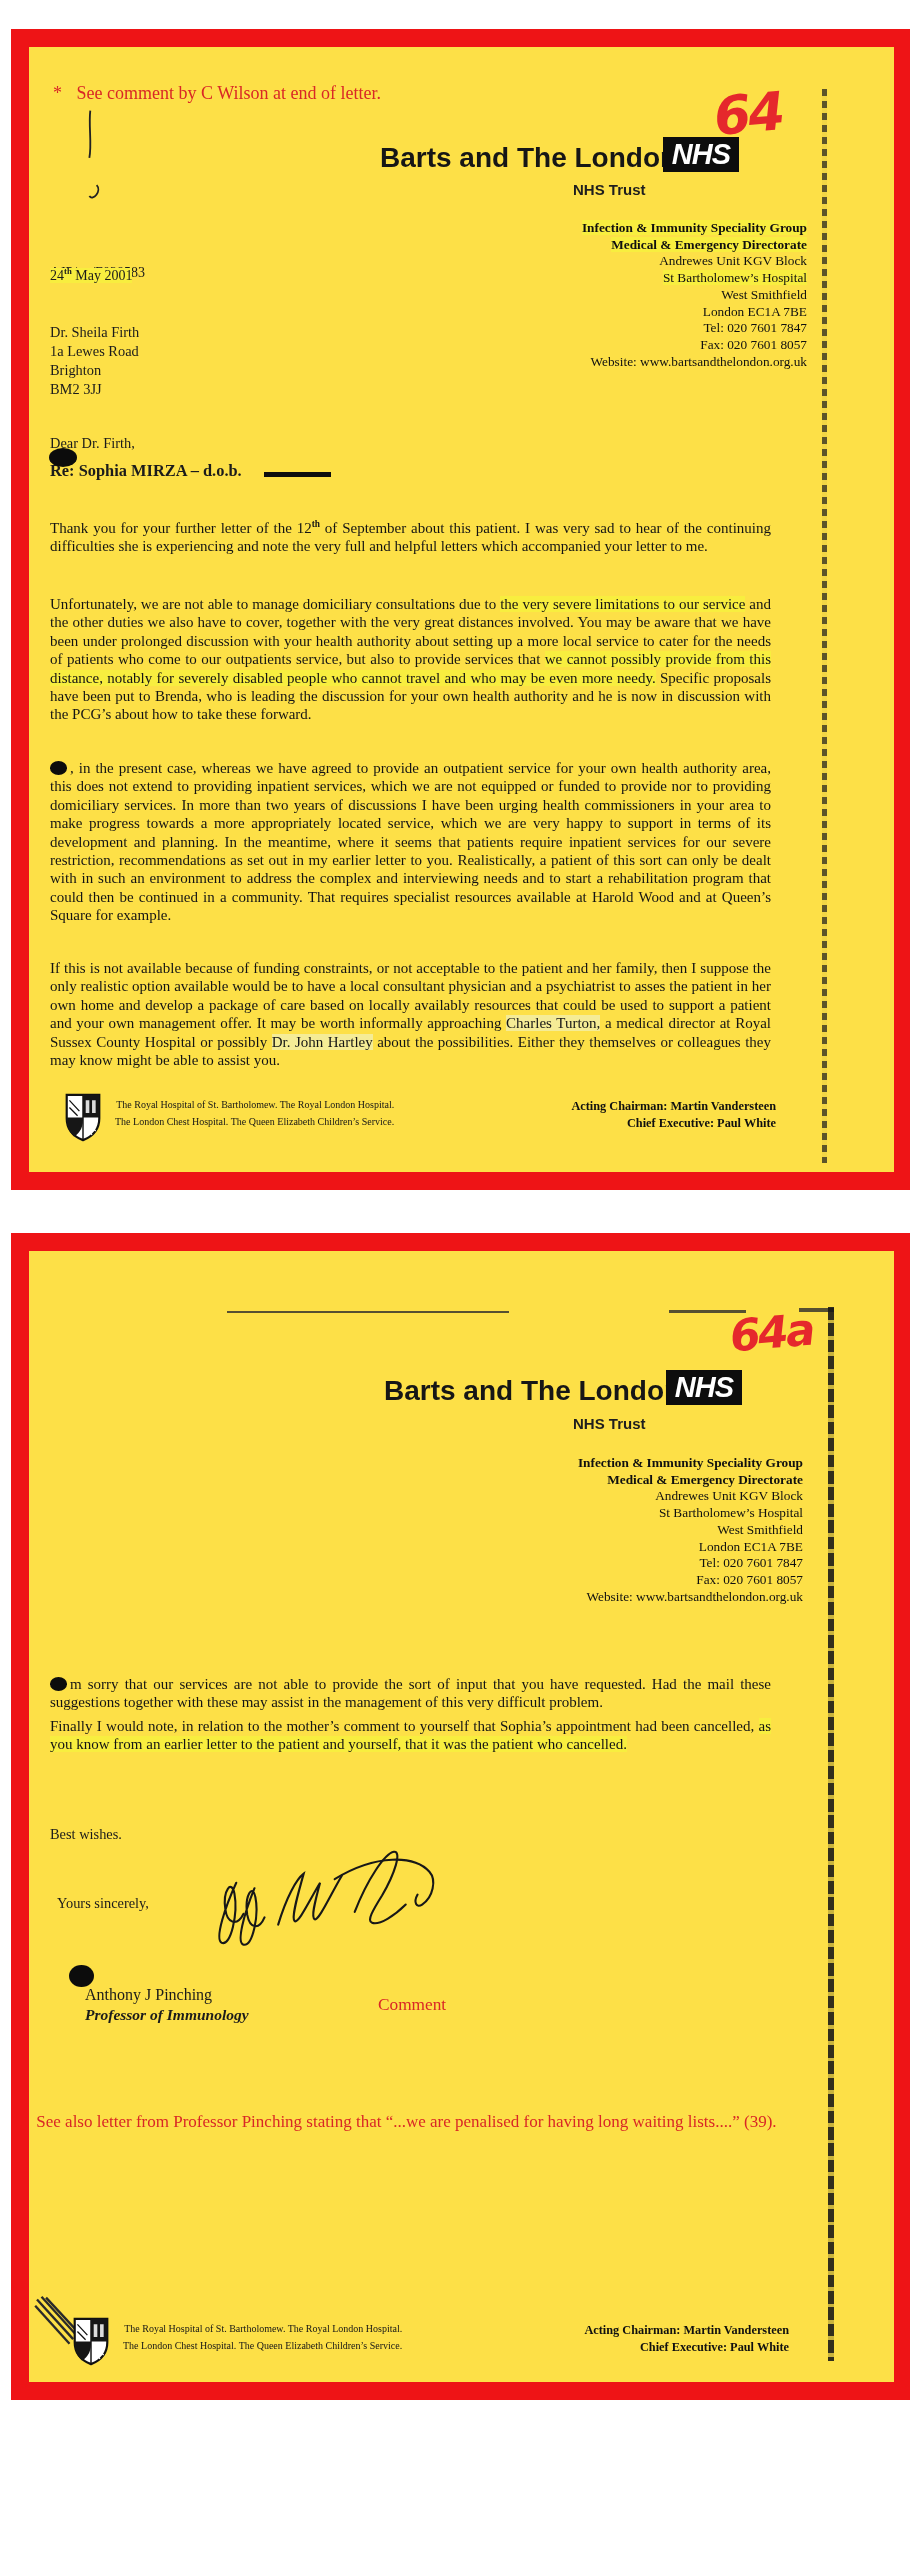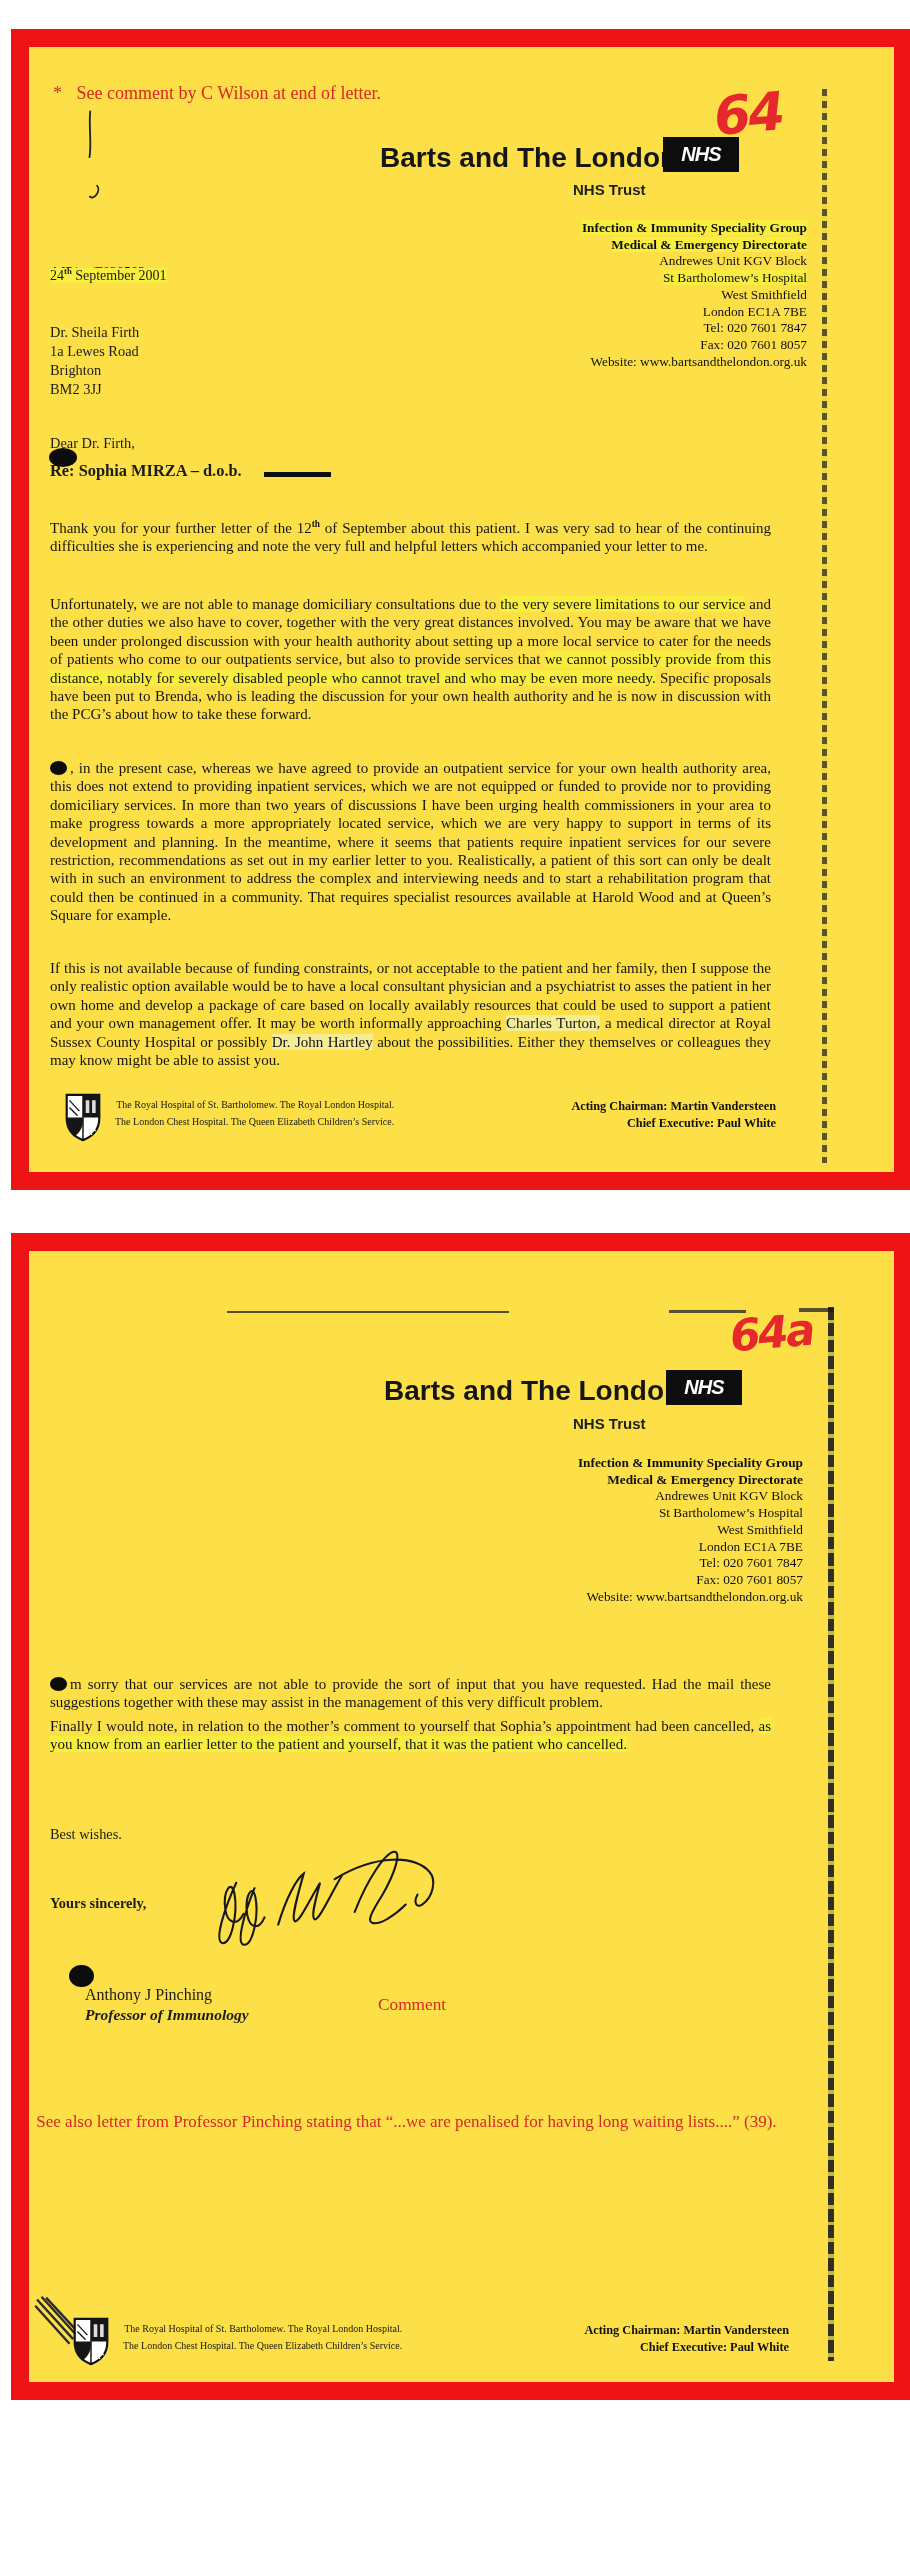--- a/index.html
+++ b/index.html
@@ -27,21 +27,21 @@
     color:#e5282c;transform:rotate(-5deg);letter-spacing:-2.7px;line-height:1;
   }
   .brand-name{
     font-family:"Liberation Sans", sans-serif;font-size:28px;font-weight:600;
     color:#161616;letter-spacing:0px;white-space:nowrap;
   }
   .nhs-box{
     background:#0d0d0d;color:#ffffff;width:76px;height:35px;
     display:flex;align-items:center;justify-content:center;
     font-family:"Liberation Sans", sans-serif;font-weight:bold;font-style:italic;
-    font-size:20px;letter-spacing:-0.9px;
+    font-size:29px;letter-spacing:-0.9px;
   }
   .nhs-trust{font-family:"Liberation Sans", sans-serif;font-size:15px;font-weight:600;color:#1e1e1e;white-space:nowrap;}
   .letterhead{text-align:right;font-size:13.3px;line-height:16.7px;color:#101010;white-space:nowrap;}
   .letterhead .b{font-weight:bold;}
   .hl{background:var(--hl);}
   .hl2{background:var(--hl2);}
   .mono-block{font-size:14px;line-height:18.7px;}
   .addr{font-size:14.4px;line-height:19px;}
   .para{
     width:721px;font-size:15px;line-height:18.4px;text-align:justify;color:#141414;
@@ -95,21 +95,21 @@
       <div>Andrewes Unit  KGV Block</div>
       <div><span class="hl">St Bartholomew’s Hospital</span></div>
       <div>West Smithfield</div>
       <div>London  EC1A 7BE</div>
       <div>Tel: 020 7601 7847</div>
       <div>Fax: 020 7601 8057</div>
       <div>Website:  www.bartsandthelondon.org.uk</div>
     </div>
 
     <div class="abs mono-block" style="left:21px;top:201px;margin-top:16px;">AJP/vp/F028583</div>
-    <div class="abs mono-block" style="left:21px;top:220px;"><span class="hl"><span class="">24</span><span class="sup">th</span><span class=""> September 2001</span></span></div>
+    <div class="abs mono-block" style="left:21px;top:220px;"><span class="hl"><span class="">24</span><span class="sup">th</span><span class=""> May 2001</span></span></div>
 
     <div class="abs addr" style="left:21px;top:276px;">
       <div>Dr. Sheila Firth</div>
       <div>1a Lewes Road</div>
       <div>Brighton</div>
       <div>BM2 3JJ</div>
     </div>
 
     <div class="abs addr" style="left:21px;top:387px;">Dear Dr. Firth,</div>
 
@@ -166,21 +166,21 @@
       <div>London  EC1A 7BE</div>
       <div>Tel: 020 7601 7847</div>
       <div>Fax: 020 7601 8057</div>
       <div>Website:  www.bartsandthelondon.org.uk</div>
     </div>
 
     <div class="abs para" style="left:21px;top:424px;"><span class="redact-dot"></span><span class="">m sorry that our services are not able to provide the sort of input that you have requested. Had the mail these suggestions together with these may assist in the management of this very difficult problem.</span></div>
     <div class="abs para" style="left:21px;top:466px;"><span class="">Finally I would note, in relation to the mother’s comment to yourself that Sophia’s appointment had been cancelled, </span><span class="hl">as you know from an earlier letter to the patient and yourself, that it was the patient who cancelled.</span></div>
 
     <div class="abs addr" style="left:21px;top:574px;">Best wishes.</div>
-    <div class="abs addr" style="left:21px;top:643px;font-weight:bold;">Yours sincerely,</div>
+    <div class="abs addr" style="left:28px;top:643px;">Yours sincerely,</div>
 
     <svg class="abs" style="left:169px;top:586px;" width="246" height="117" viewBox="0 0 270 128">
       <g stroke="#181818" stroke-width="2.3" fill="none" stroke-linecap="round">
         <path d="M42 50 C30 76 18 112 26 116 C36 120 44 84 40 62 C37 46 27 58 30 79 C32 95 43 98 50 84"></path>
         <path d="M62 56 C50 86 42 116 50 118 C60 120 67 86 63 66 C60 50 51 64 54 85 C57 101 67 102 73 88"></path>
         <path d="M88 96 C97 66 108 46 116 40 C110 62 102 88 106 92 C110 96 124 66 134 50 C128 72 124 88 128 90 C132 93 146 62 158 42"></path>
         <path d="M172 82 C186 46 205 18 215 16 C224 15 216 40 202 64 C192 80 185 92 191 94 C199 97 216 86 228 74"></path>
         <path d="M150 46 C196 18 238 20 254 38 C262 47 258 66 246 74 C240 78 236 72 241 63"></path>
       </g>
     </svg>

